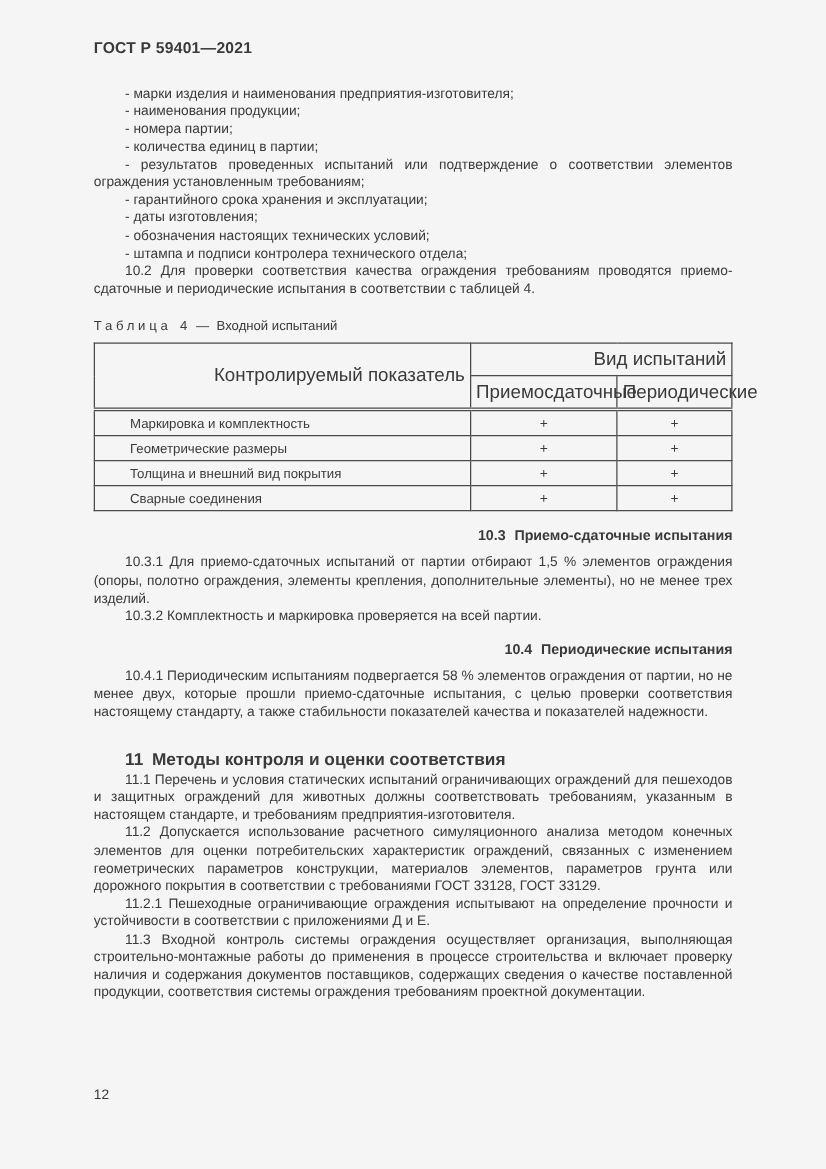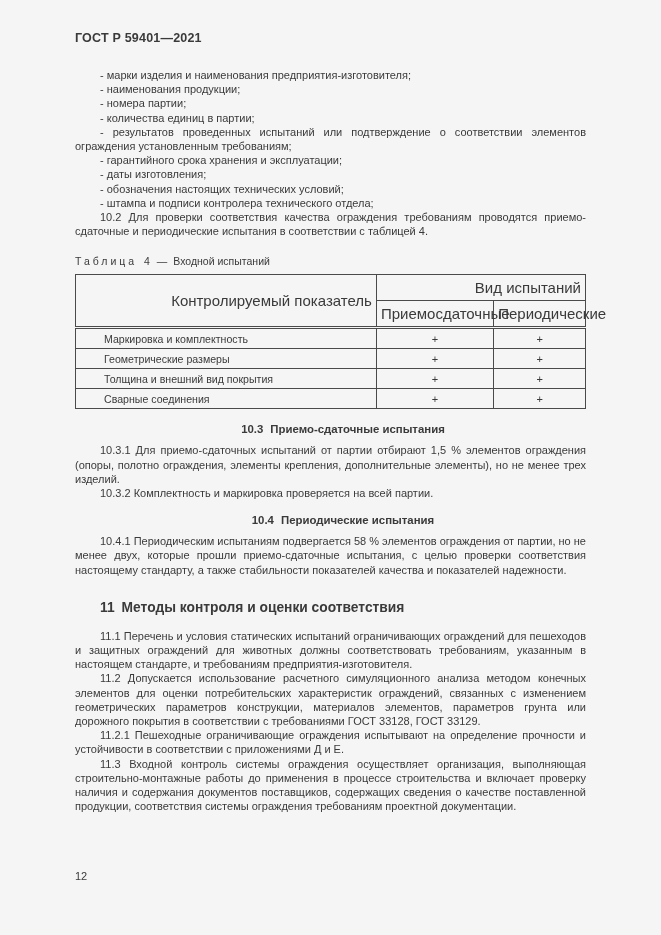--- a/index.html
+++ b/index.html
@@ -61,26 +61,26 @@
   }
   table.tests td.row-name { text-align: left; padding-left: 28px; }
   table.tests td.plus-cell { text-align: center; font-size: 11px; }
   table.tests tbody tr:first-child td { border-top: 3px double #4a4a4a; }
 
   .section-heading {
     font-size: 11.4px;
     font-weight: bold;
     margin: 14px 0 8px 0;
     text-indent: 25px;
-    text-align: center;
+    text-align: right;
   }
   .chapter-heading {
     font-size: 13.8px;
     font-weight: bold;
-    margin: 23px 0 14px 0;
+    margin: 23px 0 2px 0;
     text-indent: 25px;
     text-align: left;
   }
   .heading-number { margin-right: 7px; }
 
   .page-number {
     position: absolute;
     left: 75px;
     top: 870px;
     font-size: 11px;

